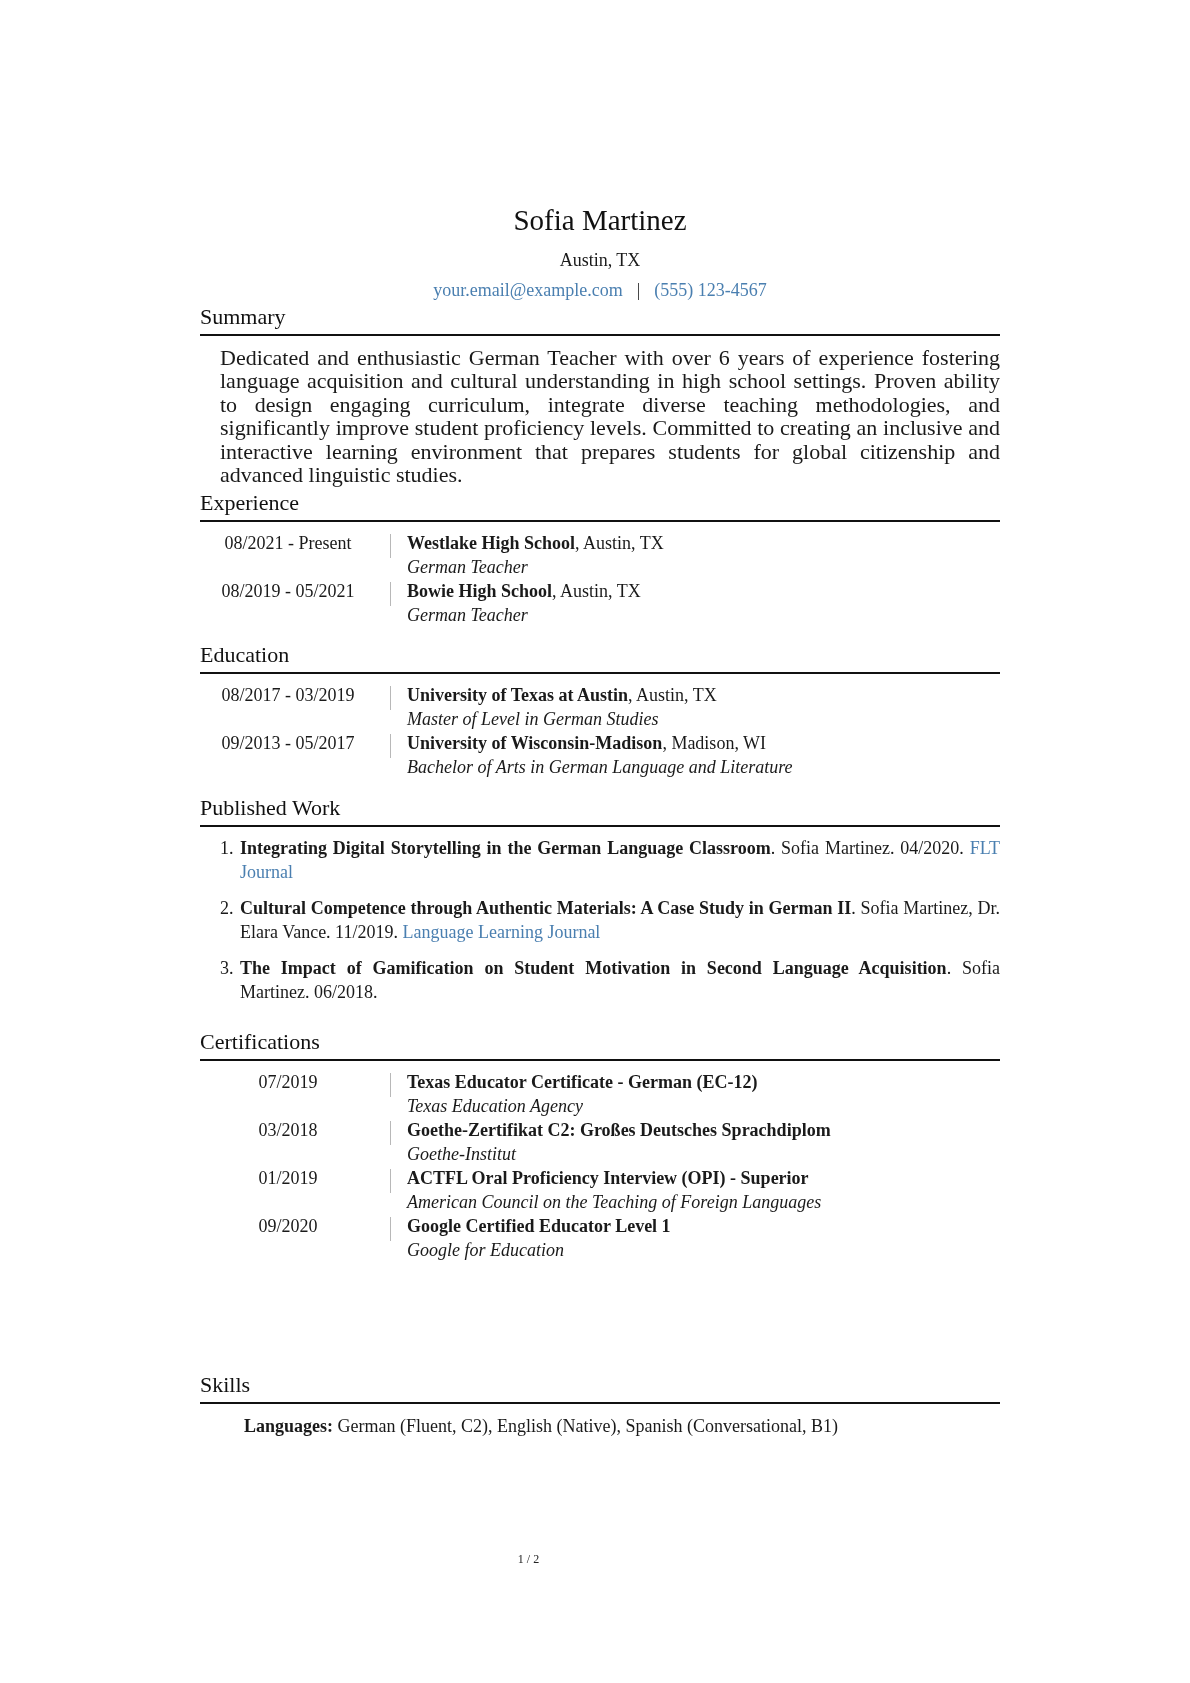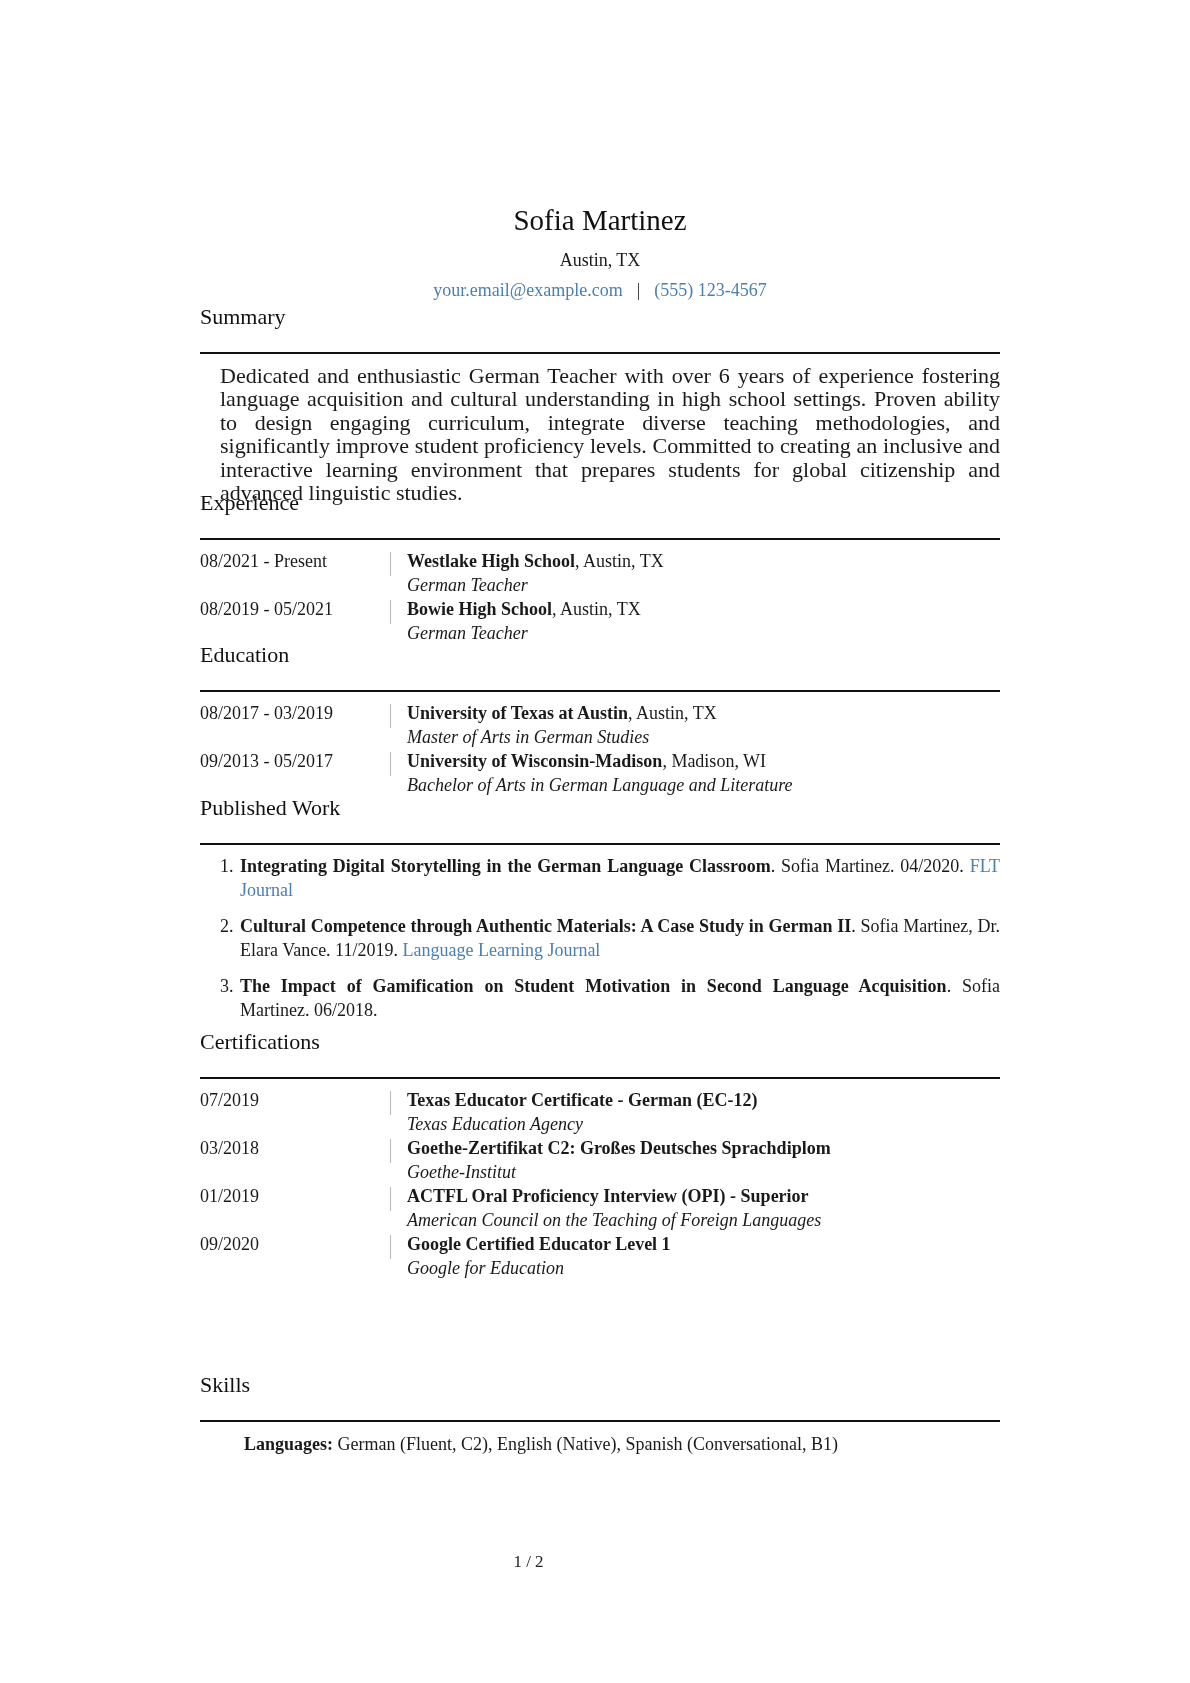--- a/index.html
+++ b/index.html
@@ -10,42 +10,42 @@
     }
     .page { position: absolute; left: 200px; top: 0; width: 800px; }
     .header { position: absolute; top: 192px; left: 0; width: 800px; text-align: center; }
     .name { font-size: 29px; line-height: 34px; font-weight: normal; margin: 11px; color: #111; }
     .location { font-size: 18px; line-height: 24px; margin-top: 4px; }
     .contacts { font-size: 18px; line-height: 24px; margin-top: 6px; }
     .link { color: #4a7fb0; text-decoration: none; }
     .sep { display: inline-block; margin: 0 14px; color: #333; }
     .section { position: absolute; left: 0; width: 800px; }
     .section-title {
-      font-size: 22px; line-height: 28px; margin: 0; padding-bottom: 21px;
+      font-size: 22px; line-height: 28px; margin: 0; padding-bottom: 3px;
       border-bottom: 2px solid #111; font-weight: normal; color: #111;
     }
     .summary-text {
       font-size: 22px; line-height: 23.4px; margin: 10px 0 0 20px; text-align: justify; color: #1a1a1a;
     }
     .entries { margin-top: 10px; }
     .entry { display: flex; align-items: flex-start; font-size: 18px; line-height: 23.5px; }
     .entry + .entry { margin-top: 1px; }
-    .entry-date { width: 176px; text-align: left; padding-right: 14px; flex: none; white-space: nowrap; }
+    .entry-date { width: 176px; text-align: center; padding-right: 14px; flex: none; white-space: nowrap; }
     .entry-bar { width: 1px; background: #b8b8b8; height: 24px; margin-top: 2px; flex: none; }
     .entry-body { padding-left: 16px; }
     .entry-title b { font-weight: bold; }
     .entry-sub { font-style: italic; }
     .pubs { margin: 10px 0 0 20px; padding: 0; list-style: none; }
     .pub { display: flex; font-size: 18px; line-height: 23.5px; margin-bottom: 13px; text-align: justify; }
     .pub-num { width: 20px; flex: none; }
     .pub-body { flex: 1; }
     .pub-title { font-weight: bold; }
     .skills-line { font-size: 18px; line-height: 24px; margin: 10px 0 0 20px; }
     .skills-label { font-weight: bold; margin-left: 24px; }
-    .page-num { position: absolute; top: 1552px; left: 0; width: 1057px; text-align: center; font-size: 17px; color: #222; }
+    .page-num { position: absolute; top: 1552px; left: 0; width: 1057px; text-align: center; font-size: 12px; color: #222; }
   </style>
 </head>
 <body>
 
 <div class="page">
 
   <div class="header">
     <h1 class="name">Sofia Martinez</h1>
     <div class="location">Austin, TX</div>
     <div class="contacts">
@@ -81,21 +81,21 @@
   </div>
 
   <div class="section" style="top:641px;">
     <h2 class="section-title">Education</h2>
     <div class="entries">
       <div class="entry">
         <div class="entry-date">08/2017 - 03/2019</div>
         <div class="entry-bar"></div>
         <div class="entry-body">
           <div class="entry-title"><b>University of Texas at Austin</b><span>, Austin, TX</span></div>
-          <div class="entry-sub">Master of Arts in German Studies</div>
+          <div class="entry-sub">Master of Level in German Studies</div>
         </div>
       </div>
       <div class="entry">
         <div class="entry-date">09/2013 - 05/2017</div>
         <div class="entry-bar"></div>
         <div class="entry-body">
           <div class="entry-title"><b>University of Wisconsin-Madison</b><span>, Madison, WI</span></div>
           <div class="entry-sub">Bachelor of Arts in German Language and Literature</div>
         </div>
       </div>

